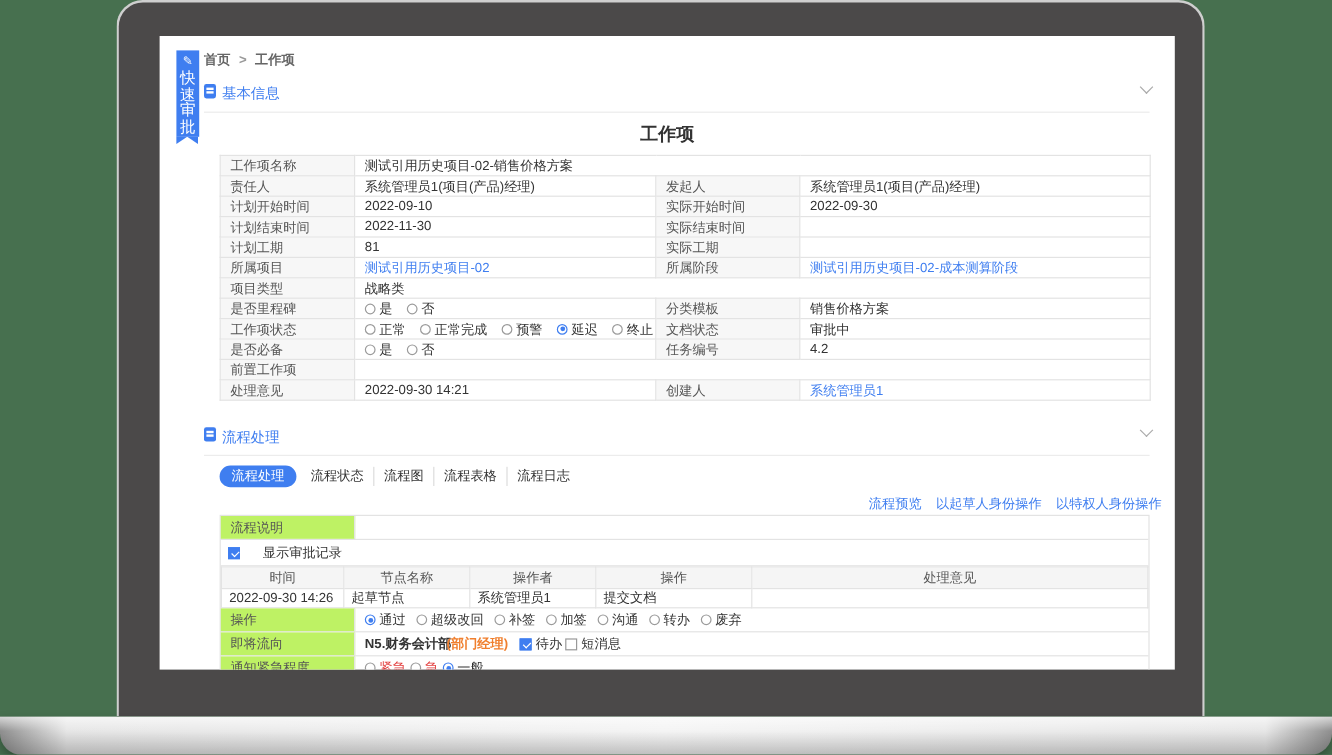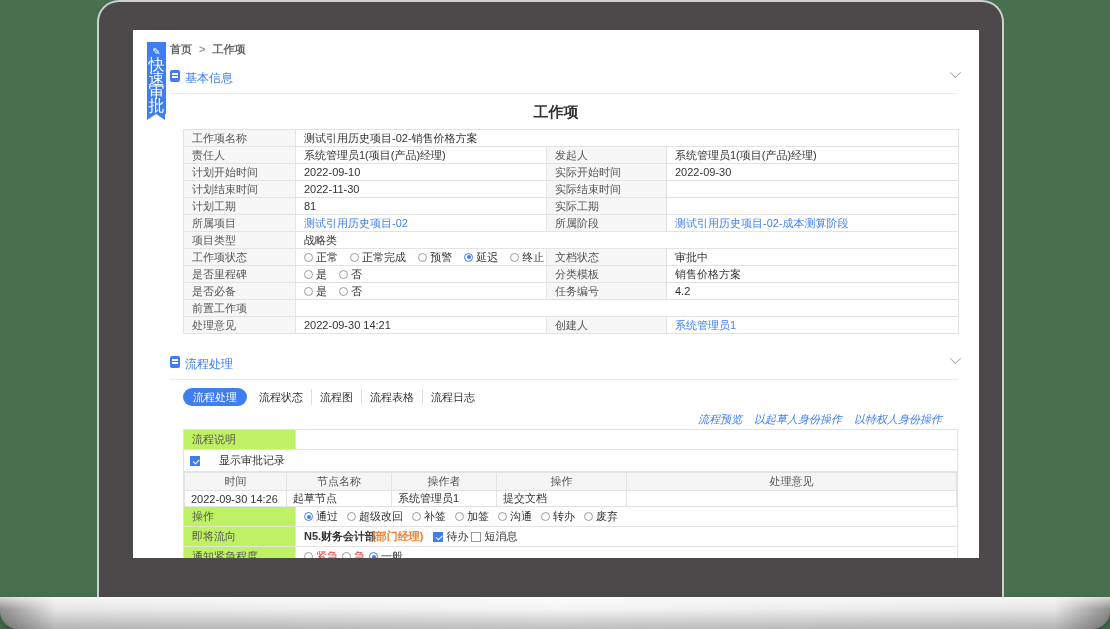--- a/index.html
+++ b/index.html
@@ -17,21 +17,21 @@
       linear-gradient(180deg,rgba(255,255,255,.65) 0%,rgba(255,255,255,0) 38%,rgba(0,0,0,.22) 100%),
       linear-gradient(90deg,#8f8f8f 0%,#e6e6e6 5%,#f4f4f4 50%,#e6e6e6 95%,#8f8f8f 100%);
     box-shadow:0 5px 10px rgba(0,0,0,.3);}
   
   .screen{font-size:11px;color:#333;}
   a,.link{color:#3f7ef0;text-decoration:none;cursor:pointer;}
   
   .ribbon{position:absolute;left:14px;top:12px;width:19px;background:#3f7ef0;
     color:#fff;text-align:center;padding:4px 0 2px;cursor:pointer;}
   .ribbon .pencil{font-size:10px;display:block;line-height:12px;}
-  .ribbon-label{font-size:16px;line-height:13.5px;letter-spacing:0;word-break:break-all;}
+  .ribbon-label{font-size:13px;line-height:13.5px;letter-spacing:0;word-break:break-all;}
   .ribbon-notch{display:block;width:0;height:0;position:absolute;left:0;top:100%;
     border-left:9.5px solid #3f7ef0;border-right:9.5px solid #3f7ef0;border-bottom:6px solid transparent;}
   
   .crumb{margin:12px 21px 0 37px;color:#666;font-weight:bold;}
   .crumb-sep{margin:0 4px;color:#999;}
   
   .sec-hdr{margin:13px 21px 0 37px;display:flex;align-items:flex-start;
     padding-bottom:6px;border-bottom:1px solid #ececec;}
   .doc-icon{width:10px;height:12px;background:#3f7ef0;border-radius:2px;
     display:inline-block;position:relative;margin-right:5px;}
@@ -44,21 +44,21 @@
   
   table.info{border-collapse:collapse;margin:0 21px 0 50px;width:775px;table-layout:fixed;}
   table.info th,table.info td{border:1px solid #e3e3e3;height:16px;padding:0 8px;
     font-weight:normal;text-align:left;font-size:11px;overflow:hidden;white-space:nowrap;}
   table.info th{background:#f7f7f7;color:#555;}
   
   .tabs{margin:8px 21px 0 50px;display:flex;align-items:center;}
   .tab{padding:1px 8px;color:#333;cursor:pointer;line-height:14px;}
   .tab.sep{border-left:1px solid #ddd;}
   .tab.active{background:#3f7ef0;color:#fff;border-radius:9px;padding:2px 10px;margin-right:4px;}
-  .plinks{margin:6px 37px 2px 0;display:flex;justify-content:flex-end;gap:12px;font-style:italic;}
+  .plinks{margin:6px 11px 2px 0;display:flex;justify-content:flex-end;gap:12px;}
   
   .pform{margin:2px 21px 0 50px;width:775px;border:1px solid #e3e3e3;box-sizing:border-box;}
   .frow{display:flex;border-bottom:1px solid #e3e3e3;align-items:stretch;}
   .flabel{width:112px;min-width:112px;background:#bef264;color:#555;
     border-right:1px solid #e3e3e3;padding:2px 8px;box-sizing:border-box;display:flex;align-items:center;}
   .fval{flex:1;padding:2px 8px;display:flex;align-items:center;flex-wrap:wrap;}
   .cbrow{padding:3px 6px;display:flex;align-items:center;gap:19px;}
   
   table.records{border-collapse:collapse;width:100%;table-layout:fixed;}
   table.records th,table.records td{border:1px solid #e3e3e3;font-size:11px;
@@ -149,20 +149,35 @@
           <th>所属项目</th>
           <td><span class="link">测试引用历史项目-02</span></td>
           <th>所属阶段</th>
           <td><span class="link">测试引用历史项目-02-成本测算阶段</span></td>
         </tr>
         <tr>
           <th>项目类型</th>
           <td colspan="3">战略类</td>
         </tr>
         <tr>
+          <th>是否里程碑</th>
+          <td>
+            <span class="opt">
+                  <span class="radio"></span>
+                  <span>是</span>
+                </span>
+            <span class="opt">
+                  <span class="radio"></span>
+                  <span>否</span>
+                </span>
+          </td>
+          <th>分类模板</th>
+          <td>销售价格方案</td>
+        </tr>
+        <tr>
           <th>工作项状态</th>
           <td>
             <span class="opt">
                   <span class="radio"></span>
                   <span>正常</span>
                 </span>
             <span class="opt">
                   <span class="radio"></span>
                   <span>正常完成</span>
                 </span>
@@ -176,35 +191,20 @@
                 </span>
             <span class="opt">
                   <span class="radio"></span>
                   <span>终止</span>
                 </span>
             
             
           </td>
           <th>文档状态</th>
           <td>审批中</td>
-        </tr>
-        <tr>
-          <th>是否里程碑</th>
-          <td>
-            <span class="opt">
-                  <span class="radio"></span>
-                  <span>是</span>
-                </span>
-            <span class="opt">
-                  <span class="radio"></span>
-                  <span>否</span>
-                </span>
-          </td>
-          <th>分类模板</th>
-          <td>销售价格方案</td>
         </tr>
         <tr>
           <th>是否必备</th>
           <td>
             <span class="opt">
                   <span class="radio"></span>
                   <span>是</span>
                 </span>
             <span class="opt">
                   <span class="radio"></span>

